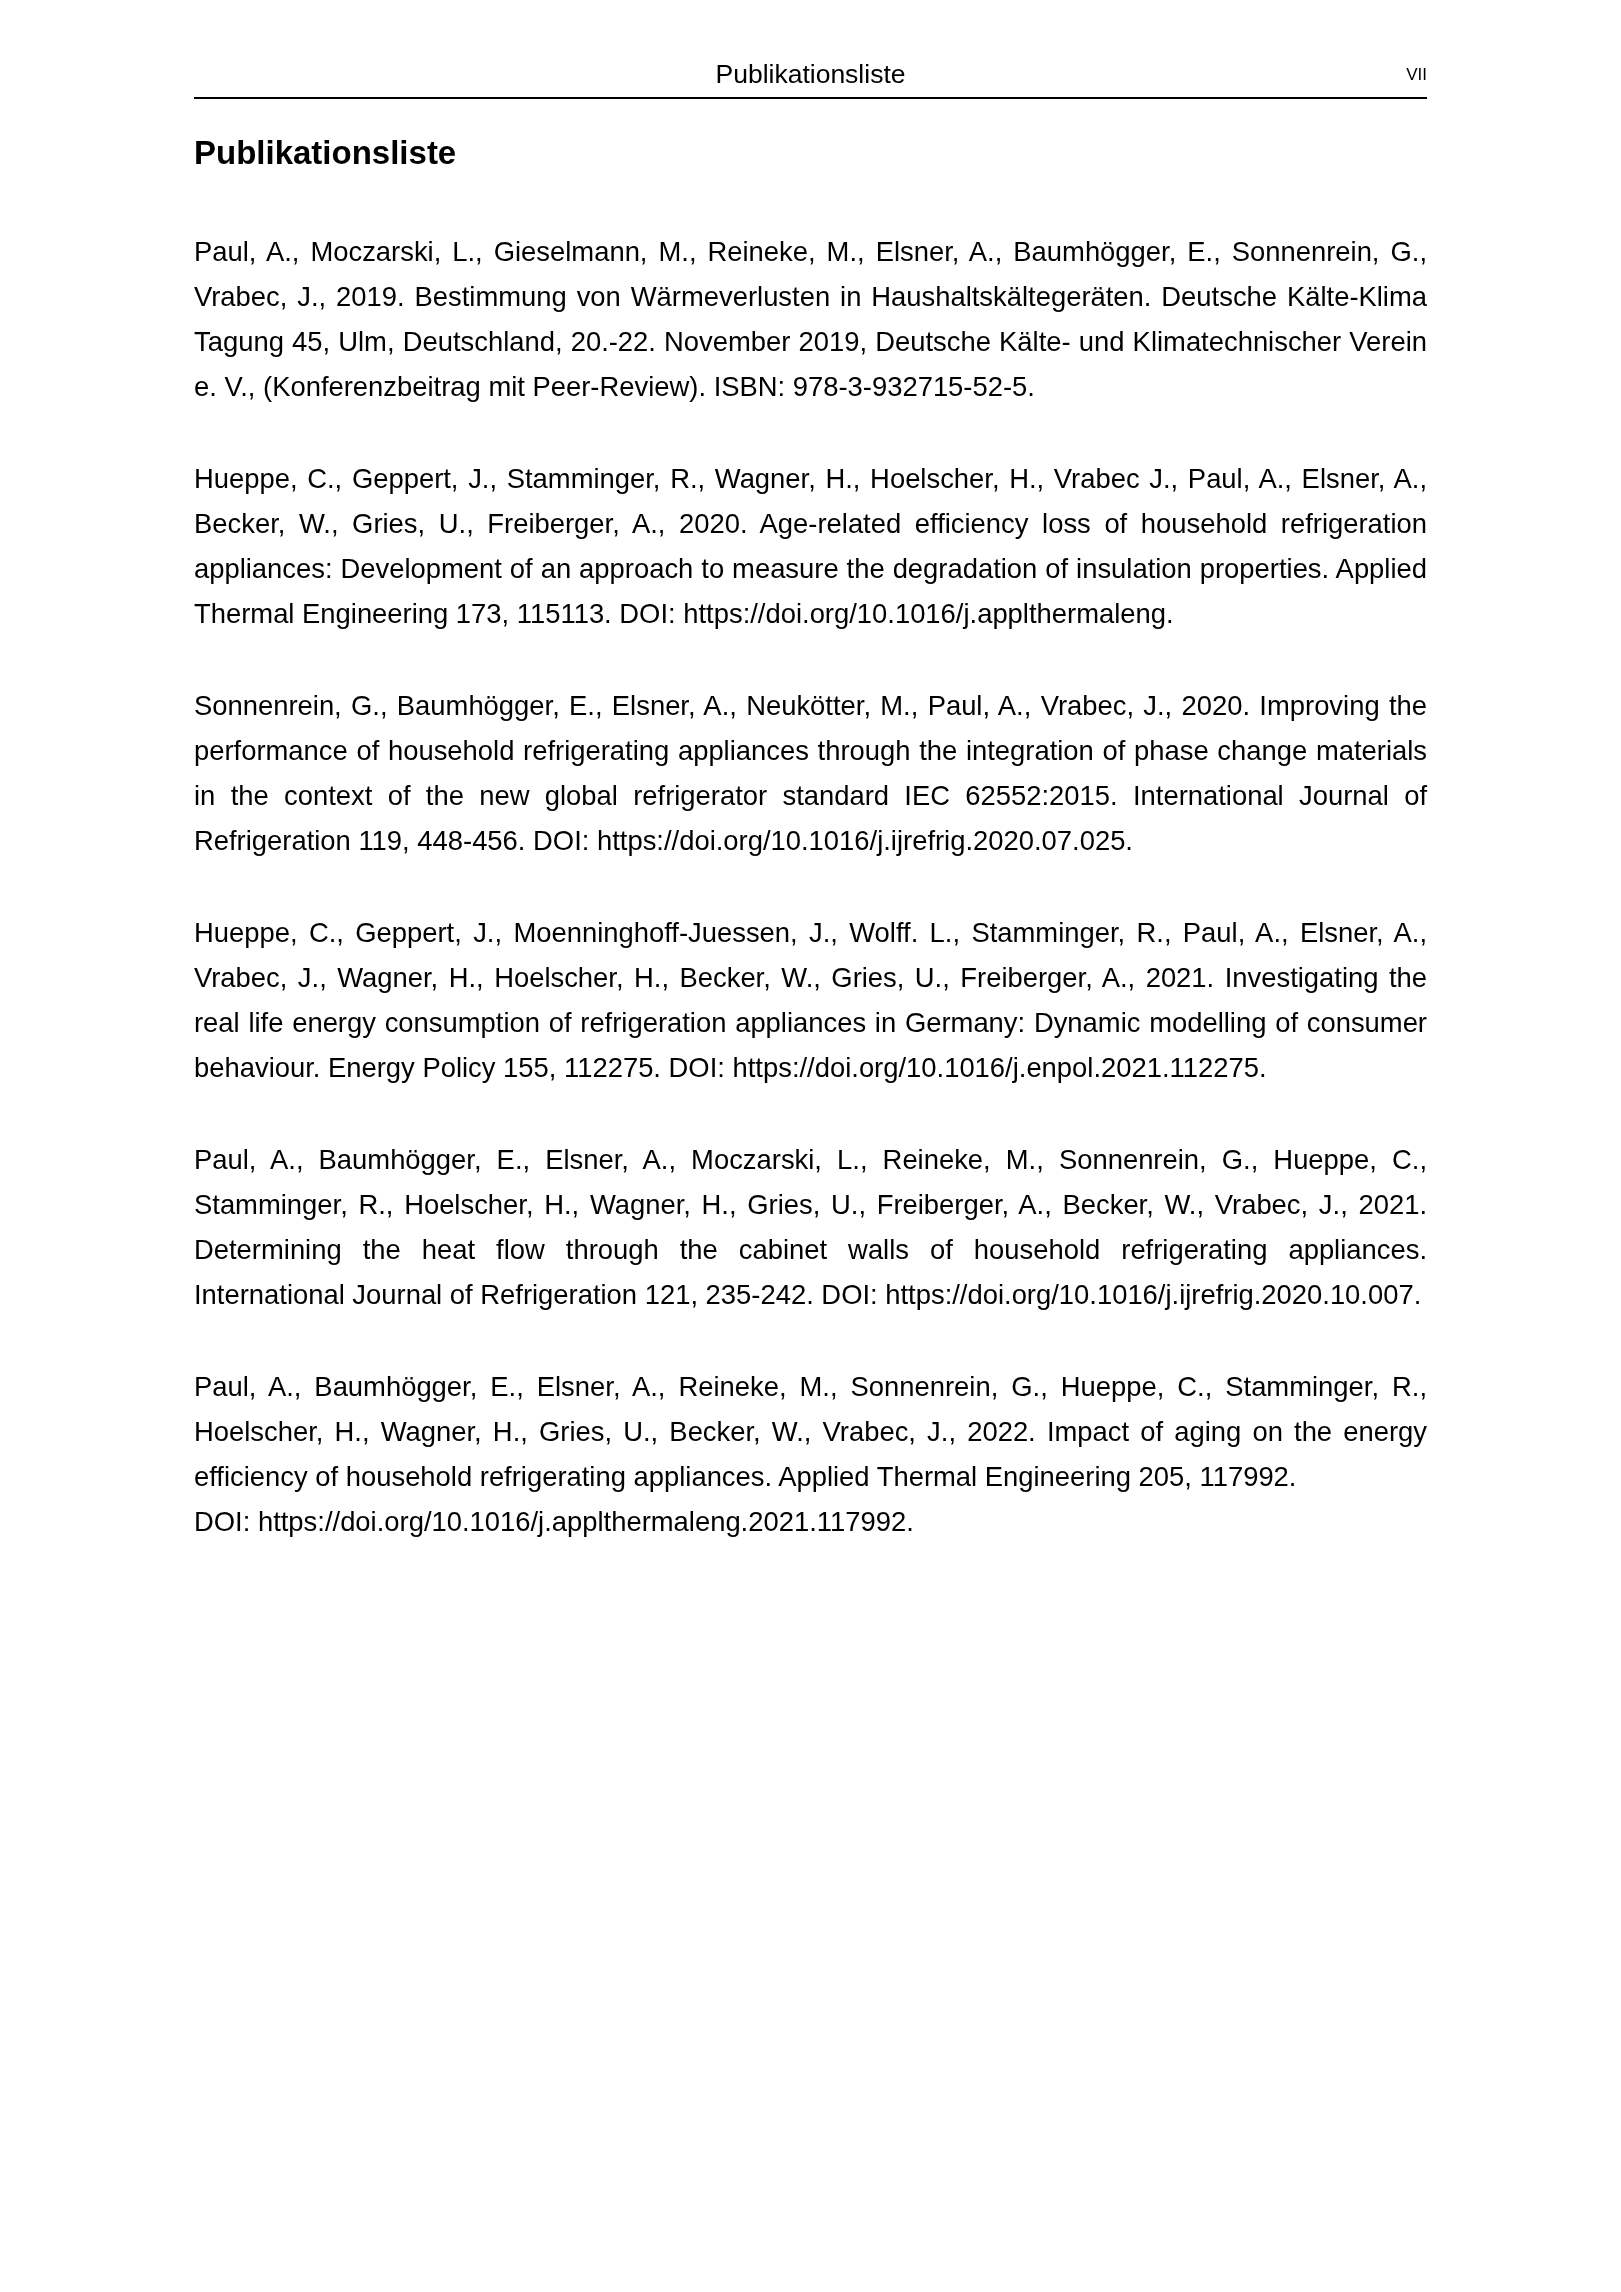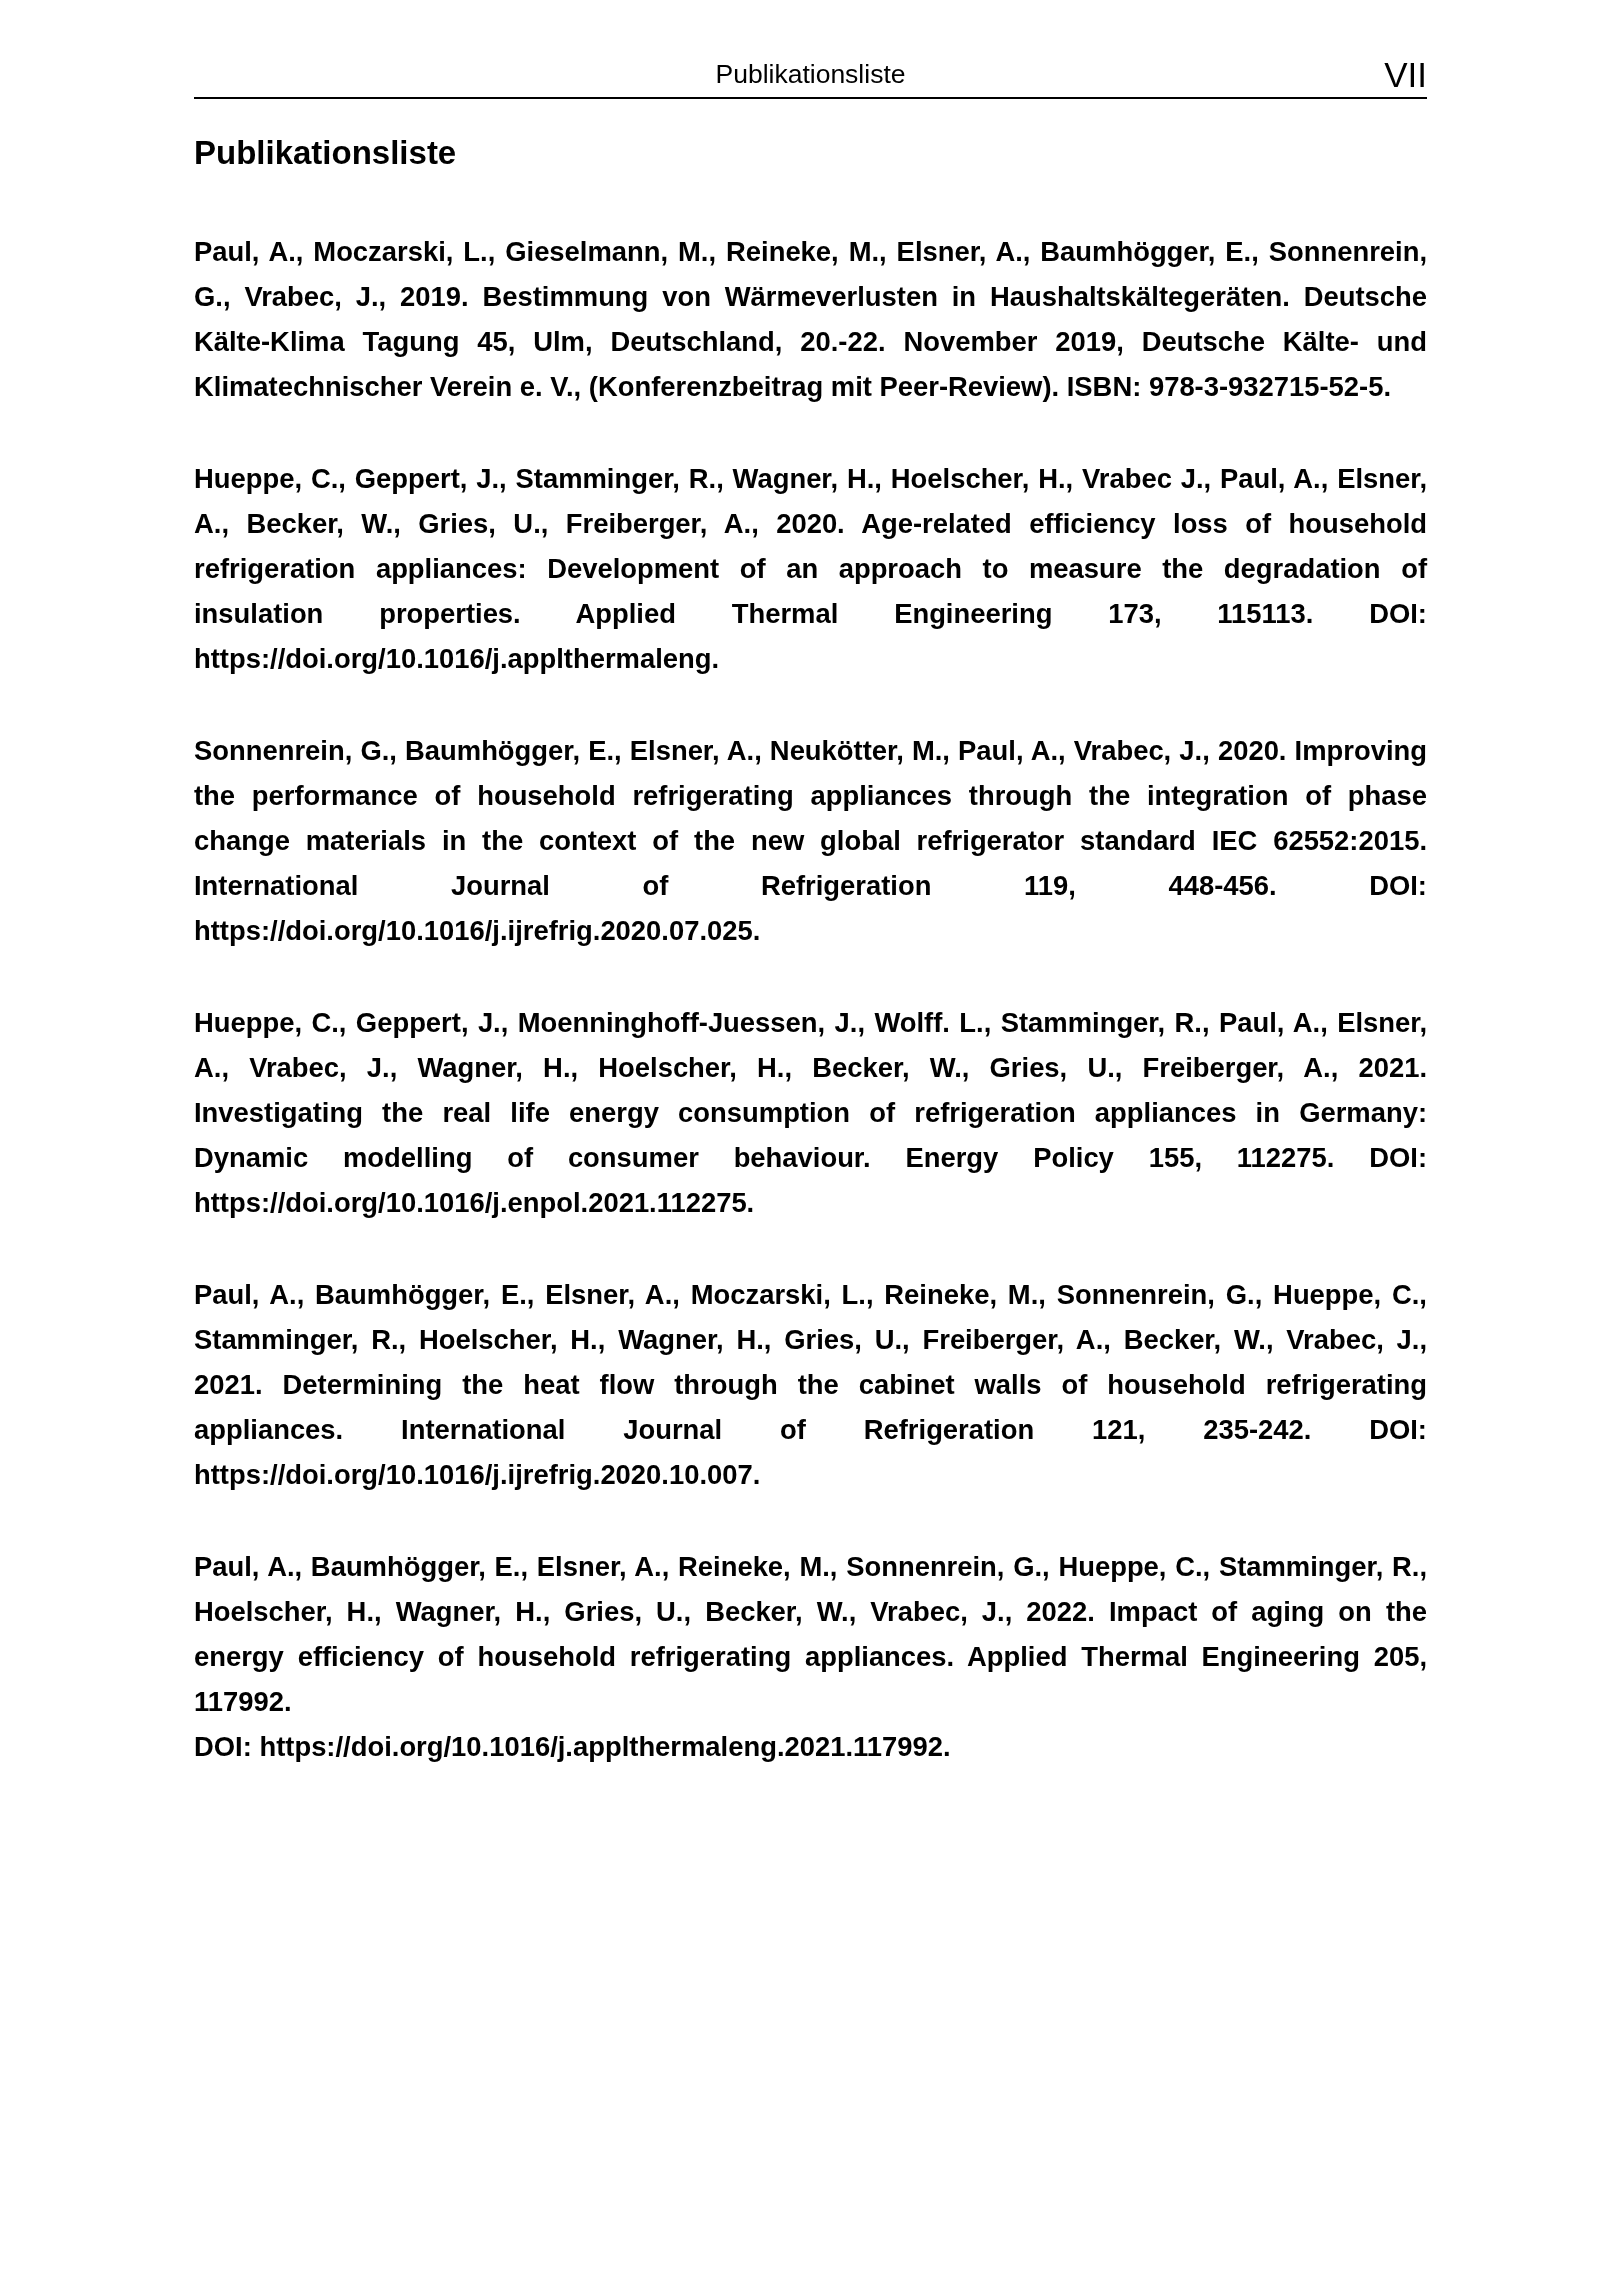--- a/index.html
+++ b/index.html
@@ -30,21 +30,21 @@
     display: block;
     text-align: center;
     font-size: 26.5px;
     line-height: 31px;
     color: #000000;
   }
   .page-number {
     position: absolute;
     top: 0;
     right: 0;
-    font-size: 35px;
+    font-size: 17px;
     line-height: 31px;
     color: #000000;
   }
   .header-rule {
     margin-top: 6.9px;
     border-bottom: 2.9px solid #000000;
     width: 100%;
     height: 0;
   }
   .content {
@@ -60,21 +60,20 @@
     line-height: 39px;
     color: #000000;
   }
   .publication {
     margin: 0 0 47px 0;
     font-size: 27.4px;
     line-height: 45px;
     text-align: justify;
     white-space: pre-wrap;
     color: #000000;
-    font-weight: bold;
   }
 </style>
 </head>
 <body>
 
 <div class="page">
 
   <header class="page-header">
     <span class="running-title">Publikationsliste</span>
     <span class="page-number">VII</span>

